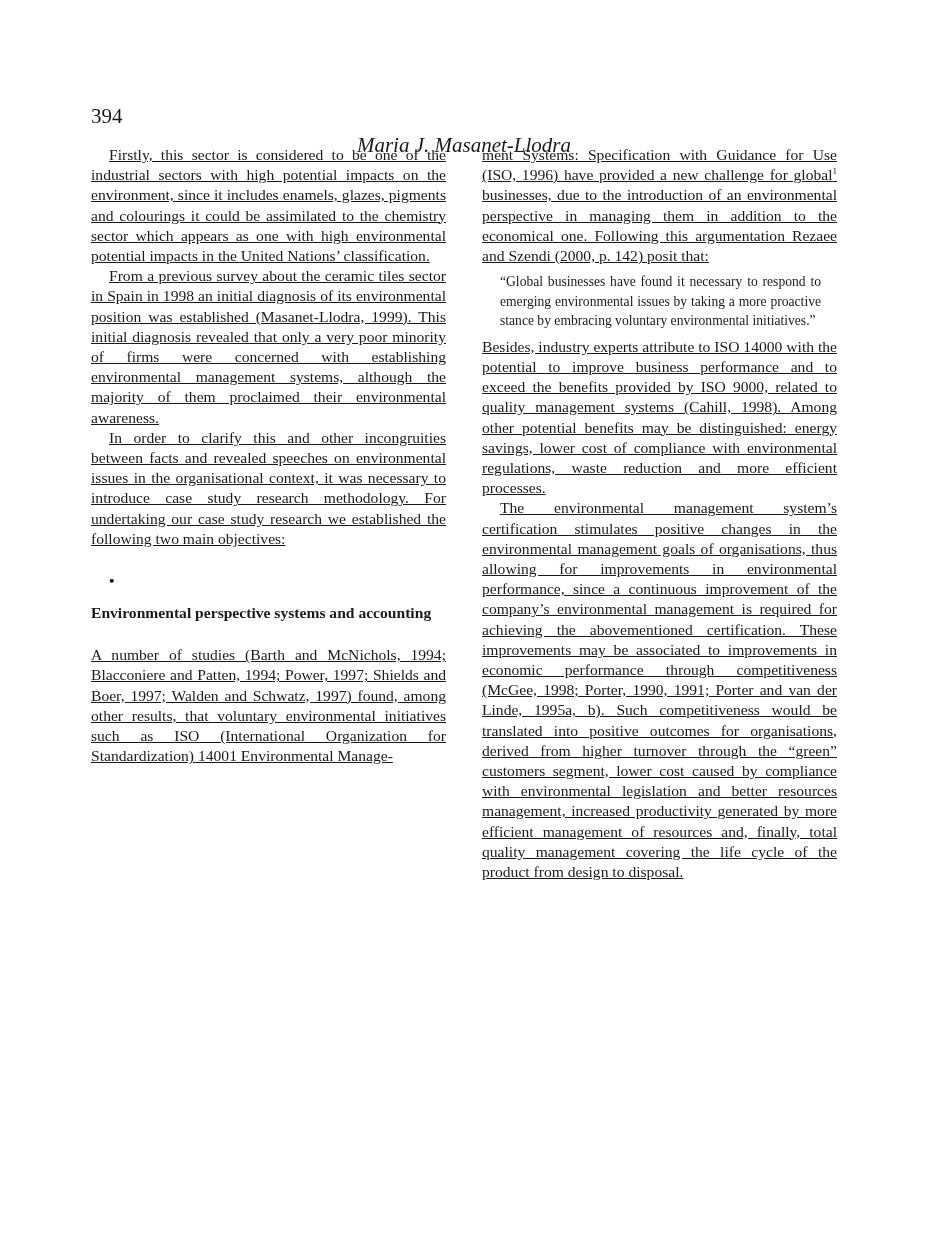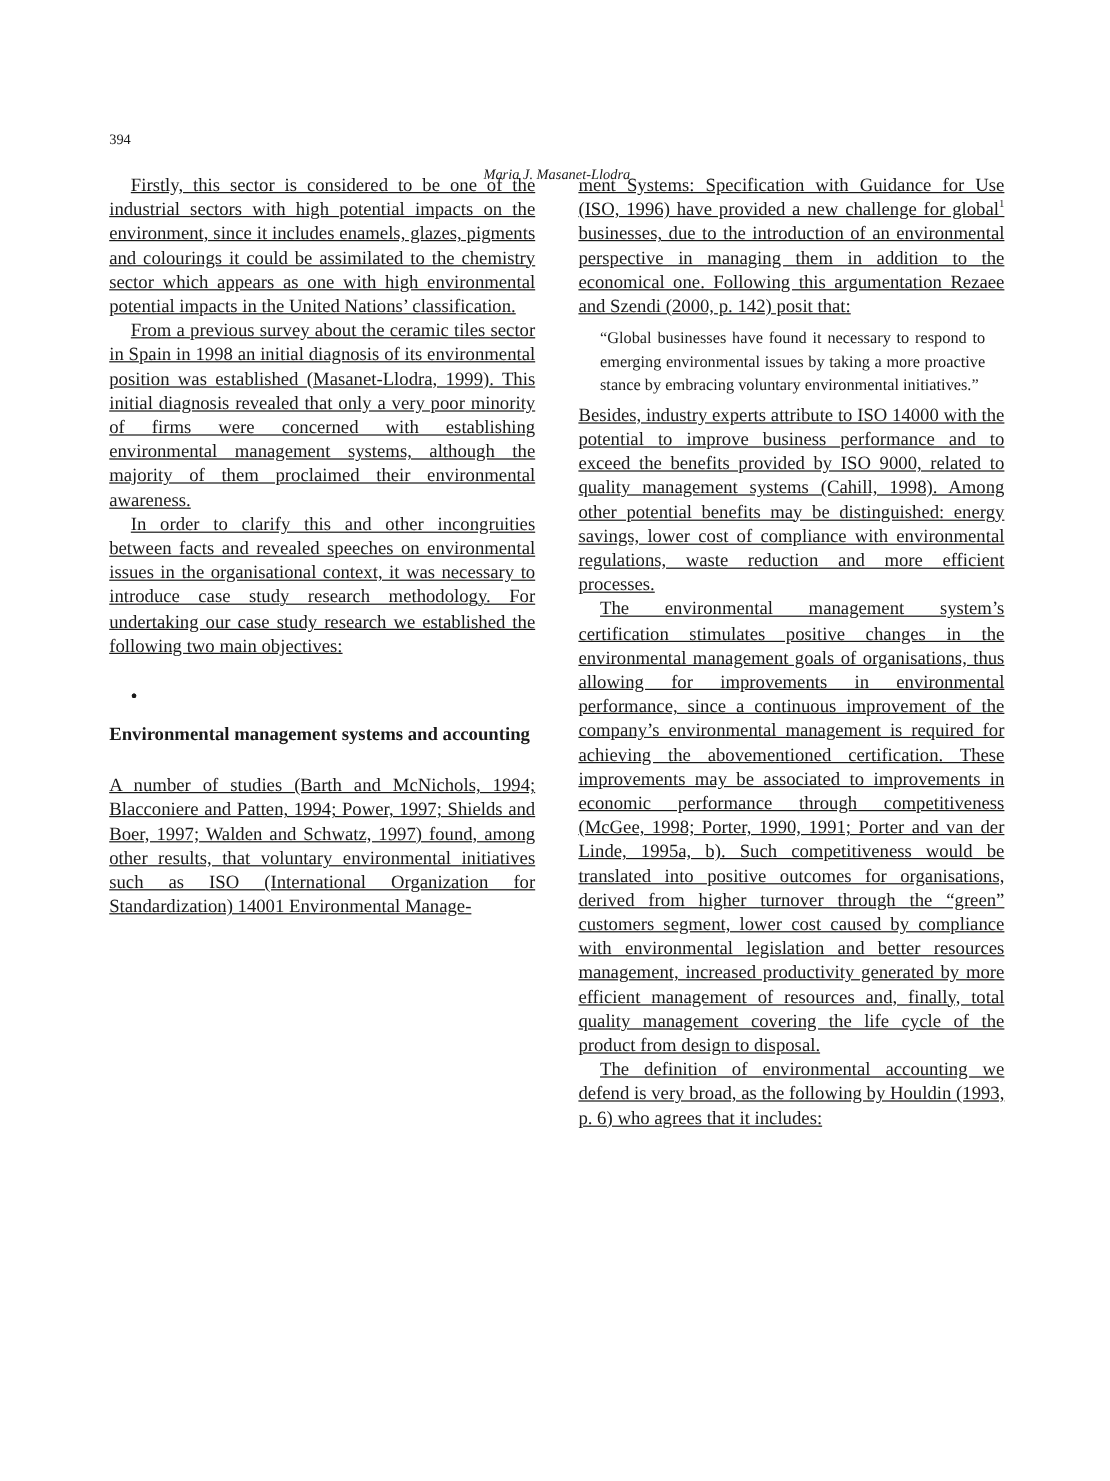--- a/index.html
+++ b/index.html
@@ -3,21 +3,21 @@
 <meta charset="utf-8">
 <style>
   html, body { margin: 0; padding: 0; background: #ffffff; }
   body {
     width: 925px; height: 1234px; position: relative; overflow: hidden;
     font-family: "Liberation Serif", "DejaVu Serif", serif;
     color: #1a1a1a;
   }
   .running-head {
     position: absolute; top: 105px; left: 91px; width: 746px; height: 22px;
-    font-size: 12px; line-height: 22px;
+    font-size: 21px; line-height: 22px;
   }
   .page-number { position: absolute; left: 0; top: 0; }
   .running-title { position: absolute; left: 0; right: 0; text-align: center; font-style: italic; margin-top: 29px; }
   .col {
     position: absolute; top: 145px; width: 355px;
     font-size: 15.6px; line-height: 20.2px;
   }
   .col.left { left: 91px; }
   .col.right { left: 482px; }
   p { margin: 0; text-align: justify; text-decoration: underline; }
@@ -50,25 +50,24 @@
 
   <ul class="objectives">
     <li>
       <span class="bullet">•</span>
     </li>
     <li>
       <span class="bullet">•</span>
     </li>
   </ul>
 
-  <h2 class="section-heading">Environmental management systems and accounting</h2>
+  <h2 class="section-heading">Environmental perspective systems and accounting</h2>
   <p>A number of studies (Barth and McNichols, 1994; Blacconiere and Patten, 1994; Power, 1997; Shields and Boer, 1997; Walden and Schwatz, 1997) found, among other results, that voluntary environmental initiatives such as ISO (International Organization for Standardization) 14001 Environmental Manage-</p>
 </div>
 
 <div class="col right">
   <p><span>ment Systems: Specification with Guidance for Use (ISO, 1996) have provided a new challenge for global</span><sup>1</sup><span> businesses, due to the introduction of an environmental perspective in managing them in addition to the economical one. Following this argumentation Rezaee and Szendi (2000, p. 142) posit that:</span></p>
 
   <blockquote>“Global businesses have found it necessary to respond to emerging environmental issues by taking a more proactive stance by embracing voluntary environmental initiatives.”</blockquote>
 
   <p>Besides, industry experts attribute to ISO 14000 with the potential to improve business performance and to exceed the benefits provided by ISO 9000, related to quality management systems (Cahill, 1998). Among other potential benefits may be distinguished: energy savings, lower cost of compliance with environmental regulations, waste reduction and more efficient processes.</p>
   <p class="indent">The environmental management system’s certification stimulates positive changes in the environmental management goals of organisations, thus allowing for improvements in environmental performance, since a continuous improvement of the company’s environmental management is required for achieving the abovementioned certification. These improvements may be associated to improvements in economic performance through competitiveness (McGee, 1998; Porter, 1990, 1991; Porter and van der Linde, 1995a, b). Such competitiveness would be translated into positive outcomes for organisations, derived from higher turnover through the “green” customers segment, lower cost caused by compliance with environmental legislation and better resources management, increased productivity generated by more efficient management of resources and, finally, total quality management covering the life cycle of the product from design to disposal.</p>
-  <p class="indent">The definition of environmental accounting we defend is very broad, as the following by Houldin (1993, p. 6) who agrees that it includes:</p>
 </div>
 
 </body></html>

